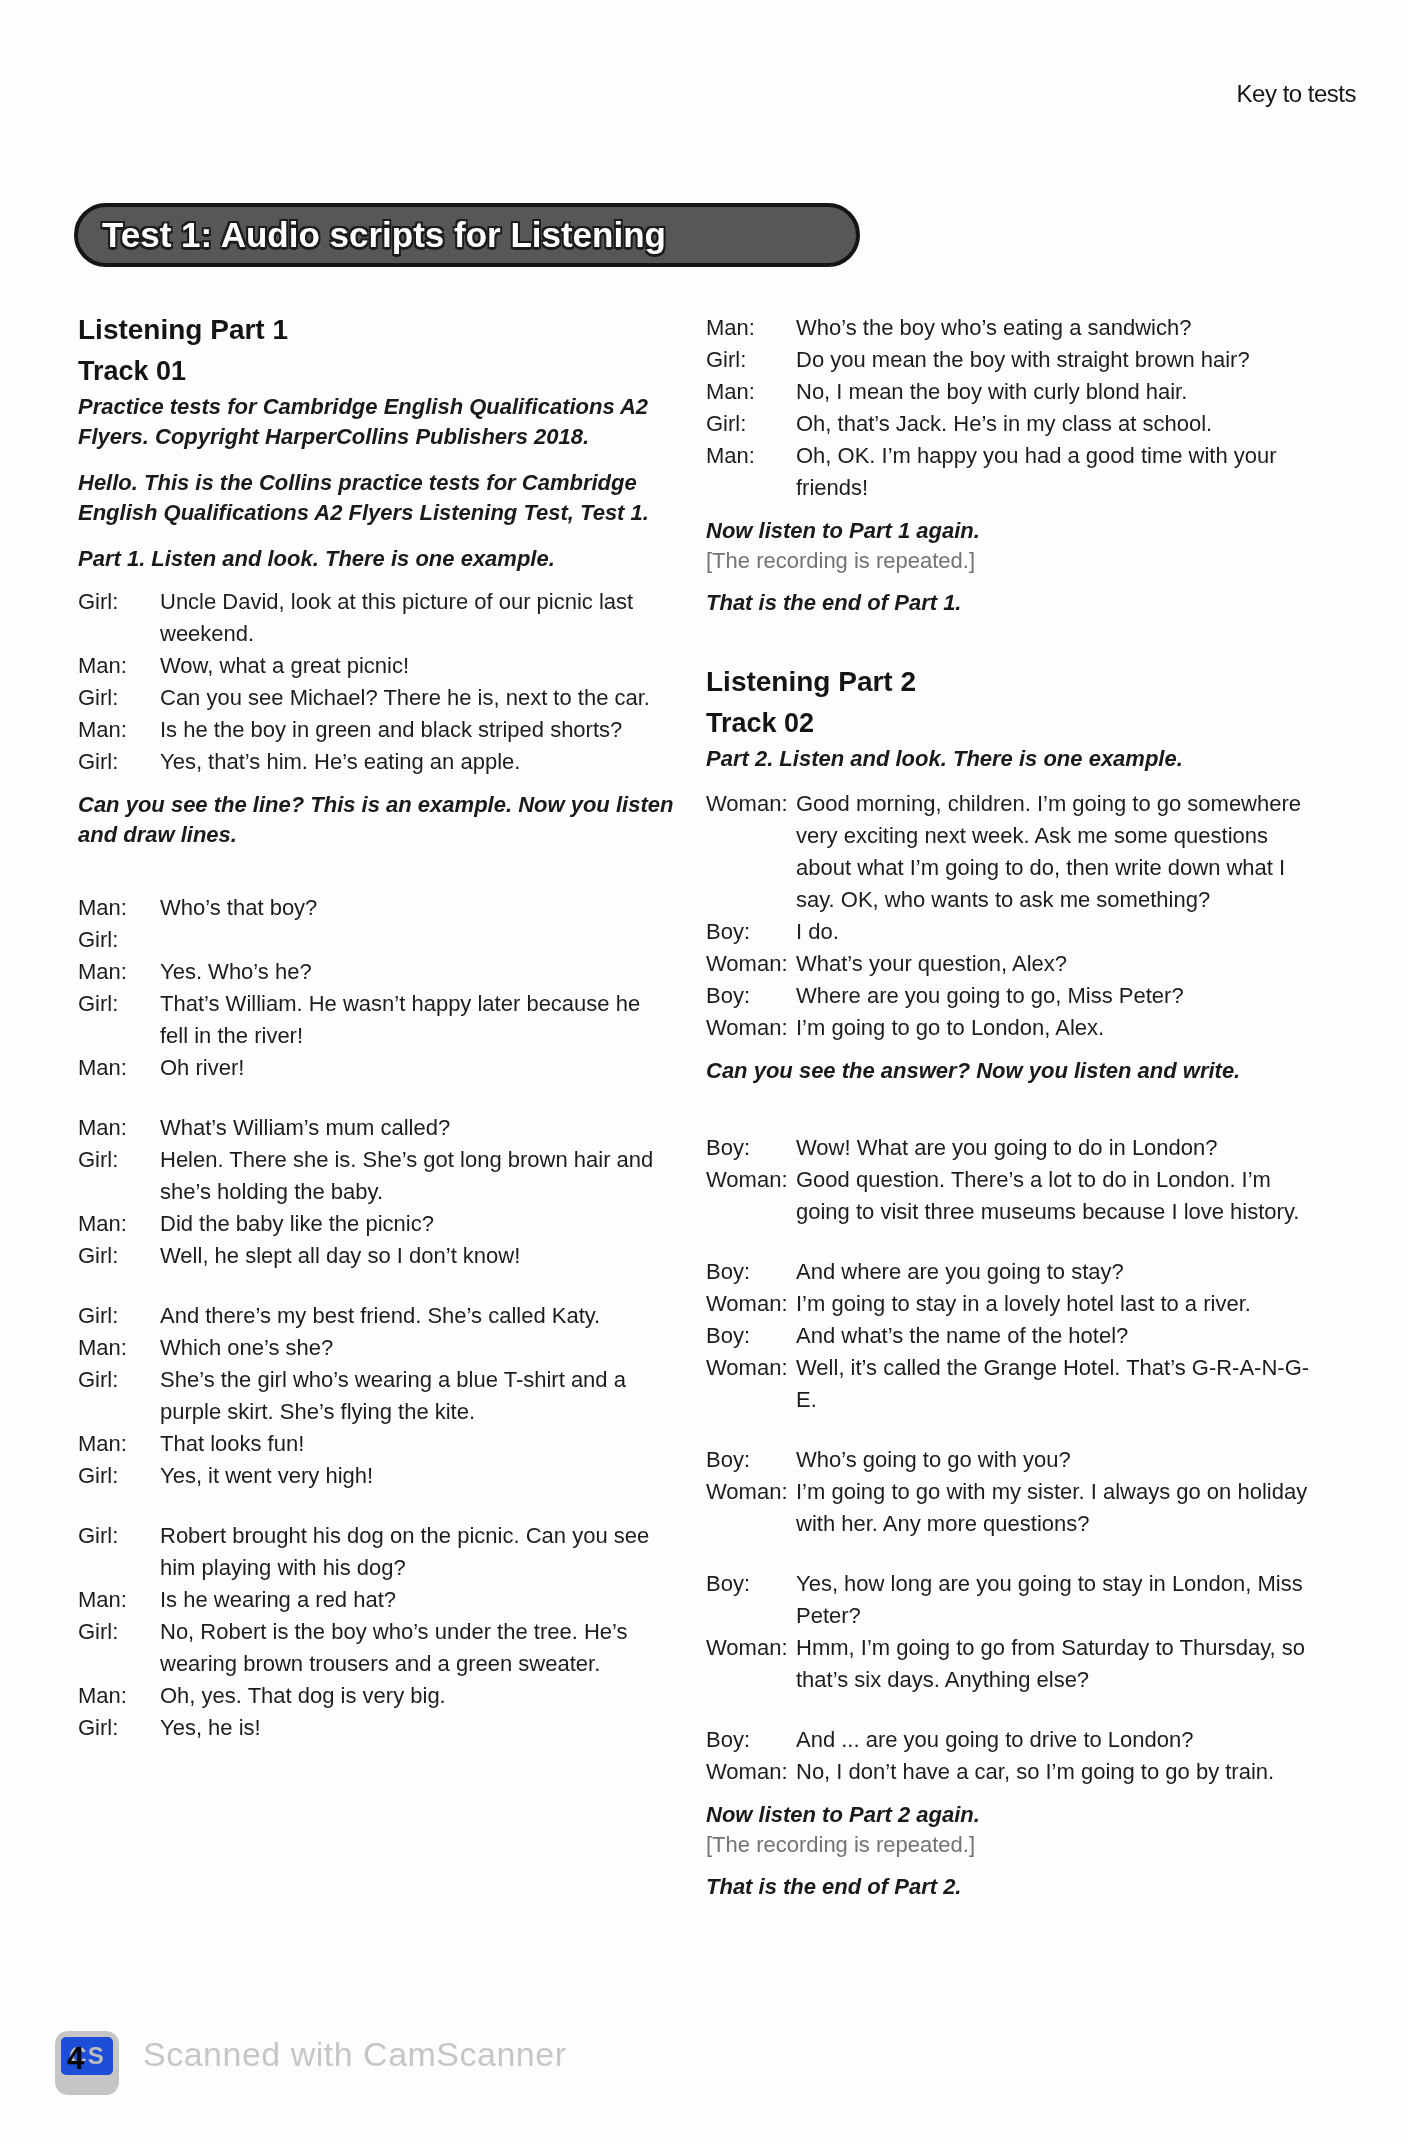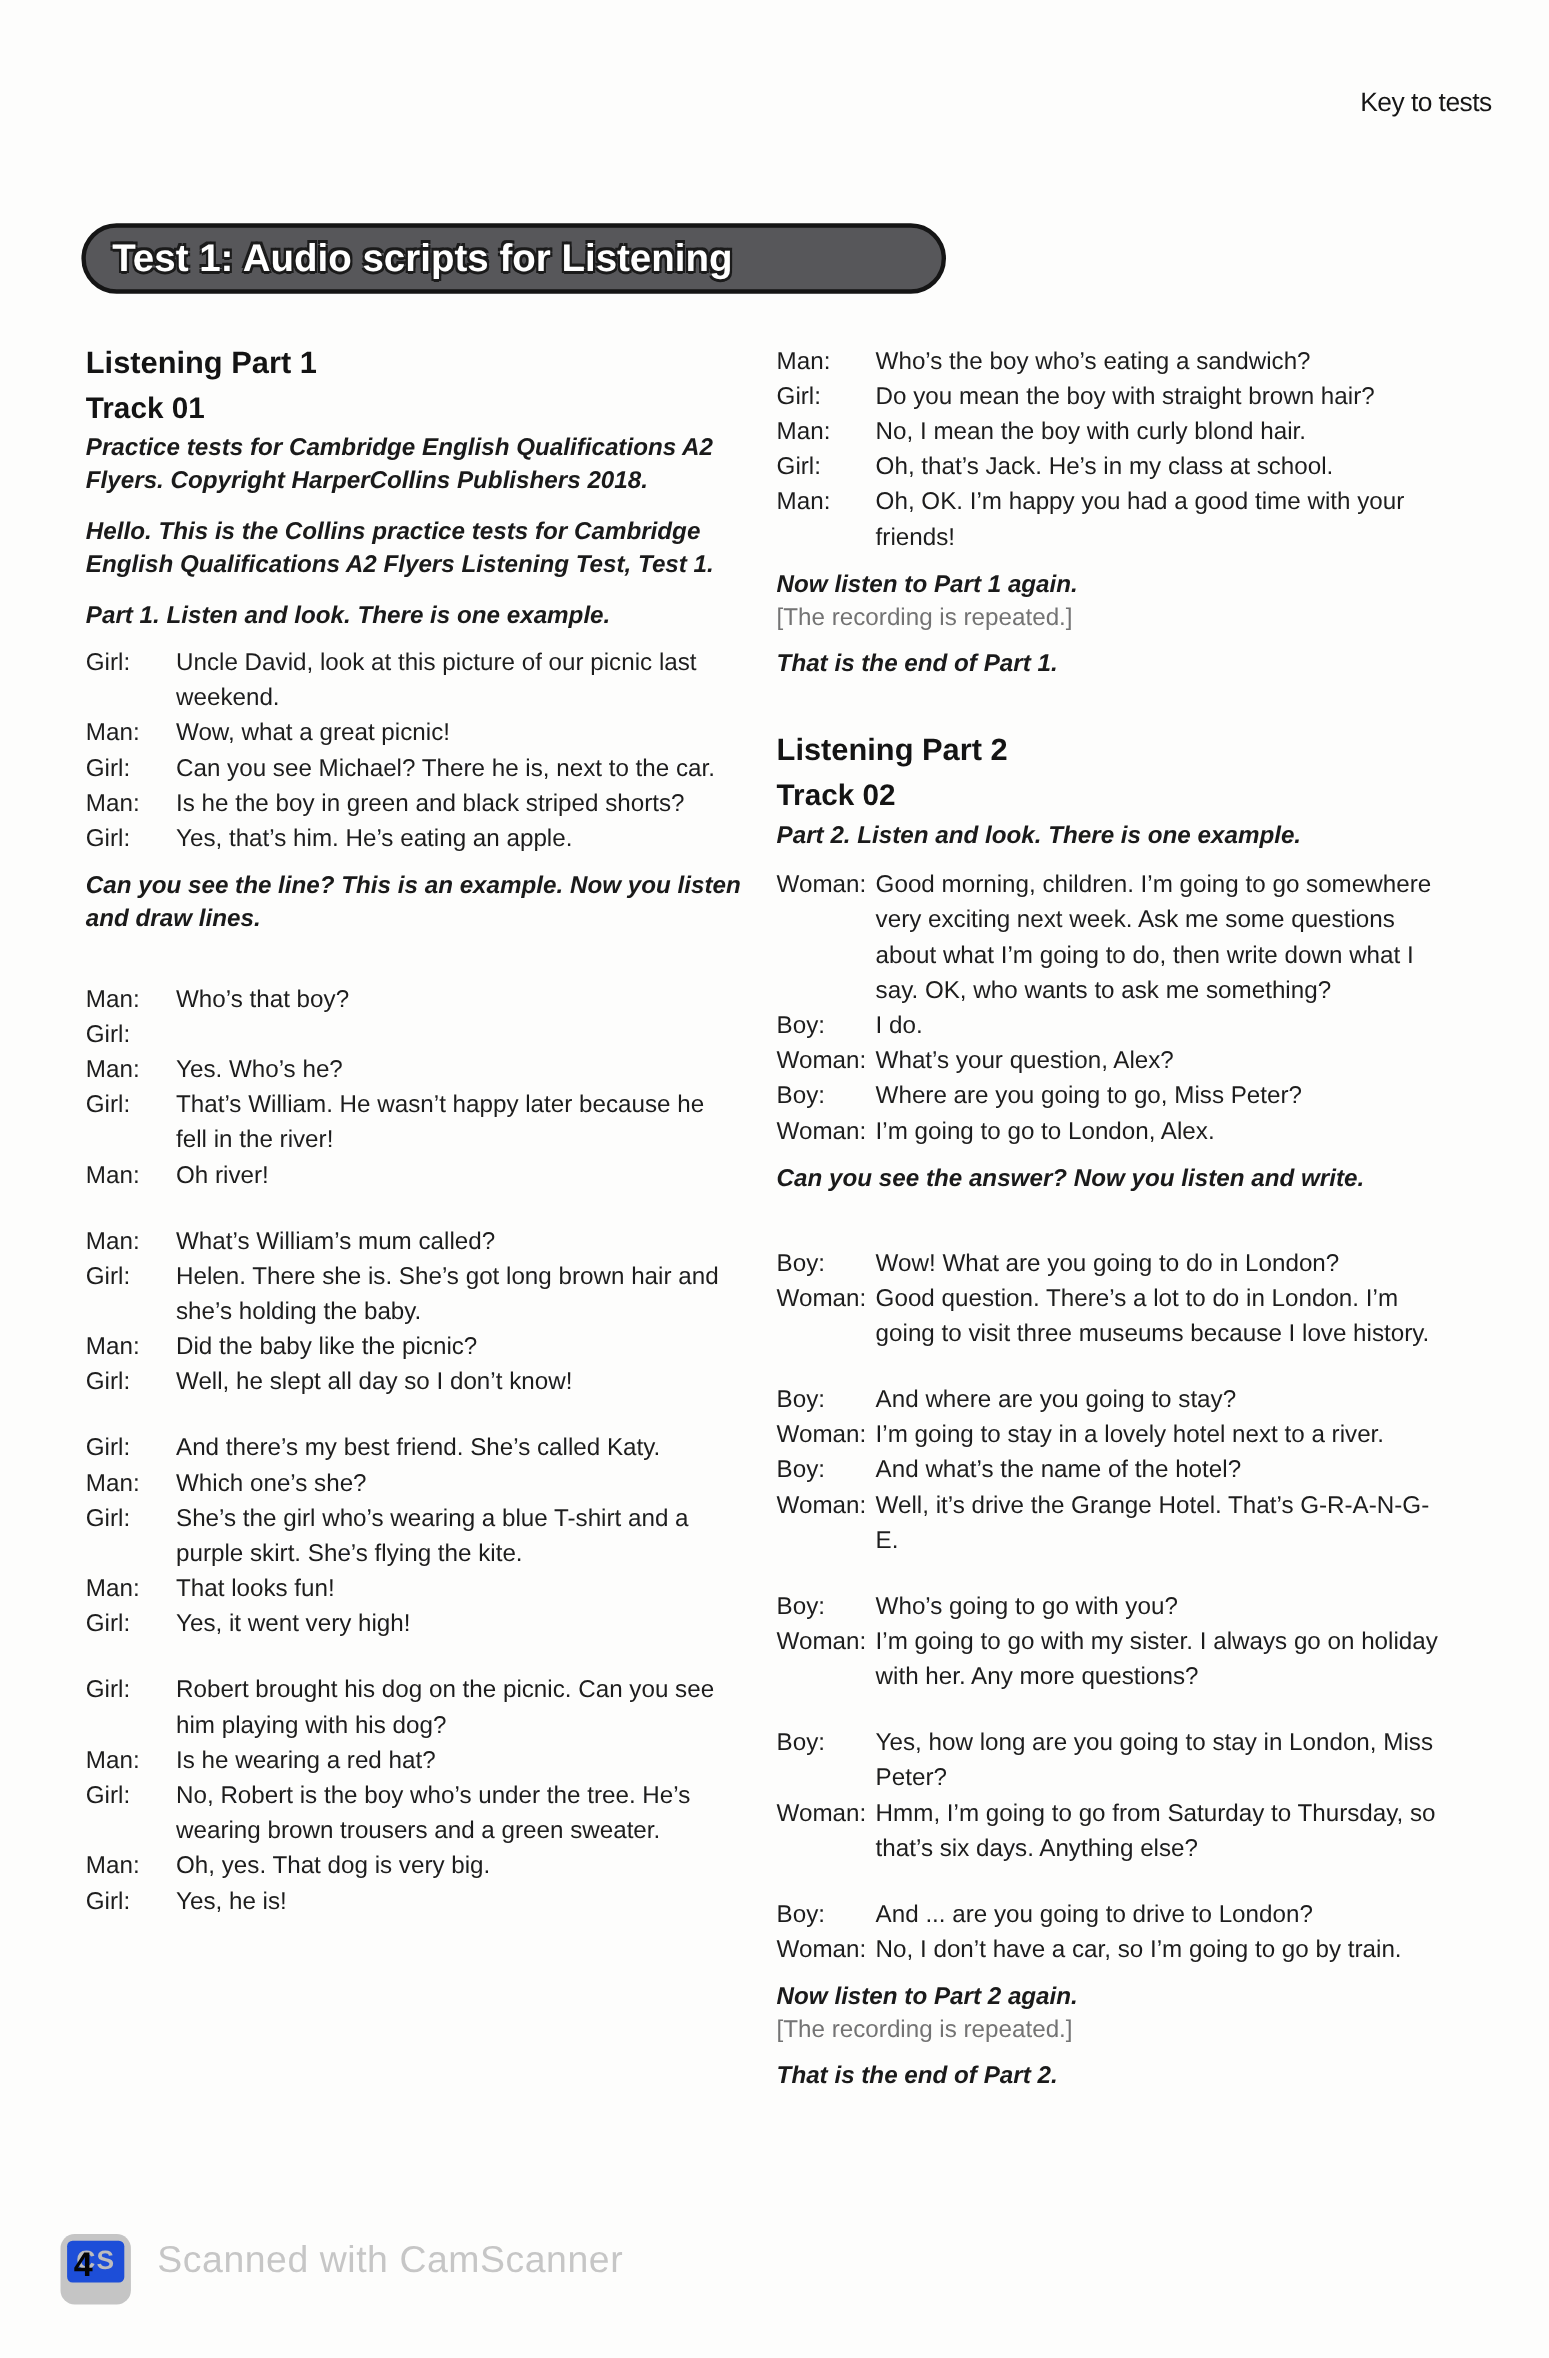--- a/index.html
+++ b/index.html
@@ -295,29 +295,29 @@
             <span class="dtext">Good question. There’s a lot to do in London. I’m going to visit three museums because I love history.</span>
           </div>
         </div>
         <div class="dialogue" style="margin-bottom: 28px;">
           <div class="dline">
             <span class="speaker">Boy:</span>
             <span class="dtext">And where are you going to stay?</span>
           </div>
           <div class="dline">
             <span class="speaker">Woman:</span>
-            <span class="dtext">I’m going to stay in a lovely hotel next to a river.</span>
+            <span class="dtext">I’m going to stay in a lovely hotel last to a river.</span>
           </div>
           <div class="dline">
             <span class="speaker">Boy:</span>
             <span class="dtext">And what’s the name of the hotel?</span>
           </div>
           <div class="dline">
             <span class="speaker">Woman:</span>
-            <span class="dtext">Well, it’s drive the Grange Hotel. That’s G-R-A-N-G-E.</span>
+            <span class="dtext">Well, it’s called the Grange Hotel. That’s G-R-A-N-G-E.</span>
           </div>
         </div>
         <div class="dialogue" style="margin-bottom: 28px;">
           <div class="dline">
             <span class="speaker">Boy:</span>
             <span class="dtext">Who’s going to go with you?</span>
           </div>
           <div class="dline">
             <span class="speaker">Woman:</span>
             <span class="dtext">I’m going to go with my sister. I always go on holiday with her. Any more questions?</span>

